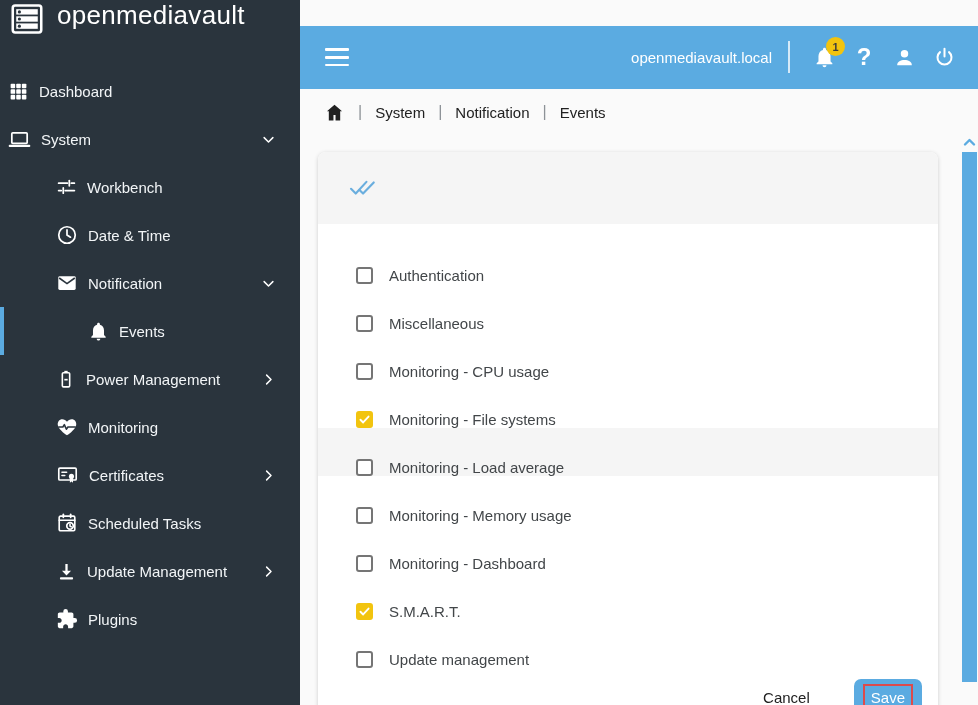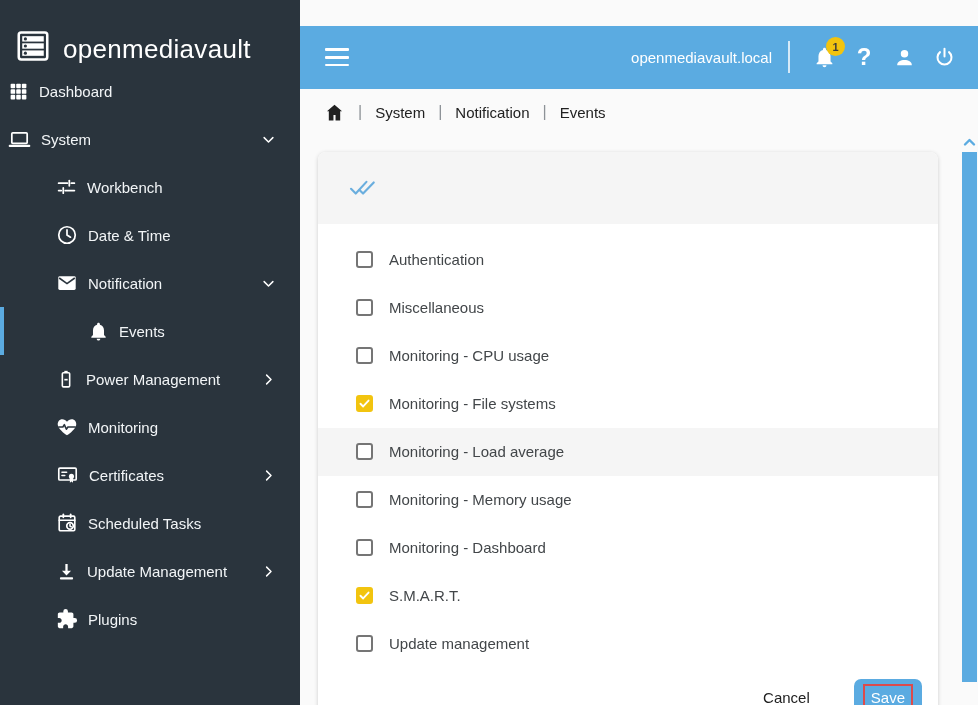--- a/index.html
+++ b/index.html
@@ -2,21 +2,21 @@
 <html><head>
 <meta charset="utf-8">
 <style>
   * { margin:0; padding:0; box-sizing:border-box; }
   html,body { width:978px; height:705px; overflow:hidden; background:#fafafa;
     font-family:"Liberation Sans","DejaVu Sans",sans-serif; }
   #app { position:relative; width:978px; height:705px; display:flex; }
 
   
   .sidebar { width:300px; min-width:300px; height:705px; background:#2a343d; color:#f2f5f7; overflow:hidden; }
-  .logo-row { height:65px; display:flex; align-items:flex-end; padding-left:14px; gap:11px; }
+  .logo-row { height:65px; display:flex; align-items:flex-start; padding-left:8px; gap:11px; }
   .logo-title { font-size:26px; font-weight:400; letter-spacing:.3px; color:#ffffff; white-space:nowrap; }
   .nav { padding-top:2px; }
   .nav-item { position:relative; height:48px; display:flex; align-items:center; gap:10px;
     font-size:15px; color:#f2f5f7; cursor:pointer; }
   .nav-item.level0 { padding-left:8px; }
   .nav-item.level1 { padding-left:56px; }
   .nav-item.level2 { padding-left:88px; }
   .nav-item.active::before { content:""; position:absolute; left:0; top:0; width:4px; height:48px; background:#5babe1; }
   .nav-chevron { position:absolute; right:24px; }
   .icon { display:inline-flex; align-items:center; justify-content:center; }
@@ -44,21 +44,21 @@
   .crumb { cursor:pointer; }
   .crumb-sep { color:#8d9297; font-size:16px; }
 
   .card { position:relative; margin:16px 0 0 18px; width:620px; height:561px;
     background:#fff; border-radius:8px 8px 0 0; box-shadow:0 1px 4px rgba(0,0,0,.18); }
   .card-toolbar { height:72px; background:#f5f5f5; border-radius:8px 8px 0 0;
     display:flex; align-items:center; padding-left:24px; }
   .toolbar-btn { width:40px; height:40px; display:flex; align-items:center; justify-content:center; cursor:pointer; }
 
   .option-list { padding-top:12px; }
-  .option-row { height:48px; display:flex; align-items:center; gap:16px; padding-left:38px; cursor:pointer; }
+  .option-row { height:48px; display:flex; align-items:flex-end; gap:16px; padding-left:38px; cursor:pointer; }
   .option-row.highlighted { background:#f5f5f5; }
   .cb { width:17px; height:17px; border:2px solid #757575; border-radius:3px; background:#fff;
     display:flex; align-items:center; justify-content:center; flex:none; cursor:pointer; }
   .cb.checked { border-color:#f2c40f; background:#f2c40f; }
   .cb svg { display:none; }
   .cb.checked svg { display:block; }
   .option-label { font-size:15px; color:#424649; }
 
   .card-footer { height:60px; display:flex; align-items:center; justify-content:flex-end;
     padding-right:16px; gap:28px; }

